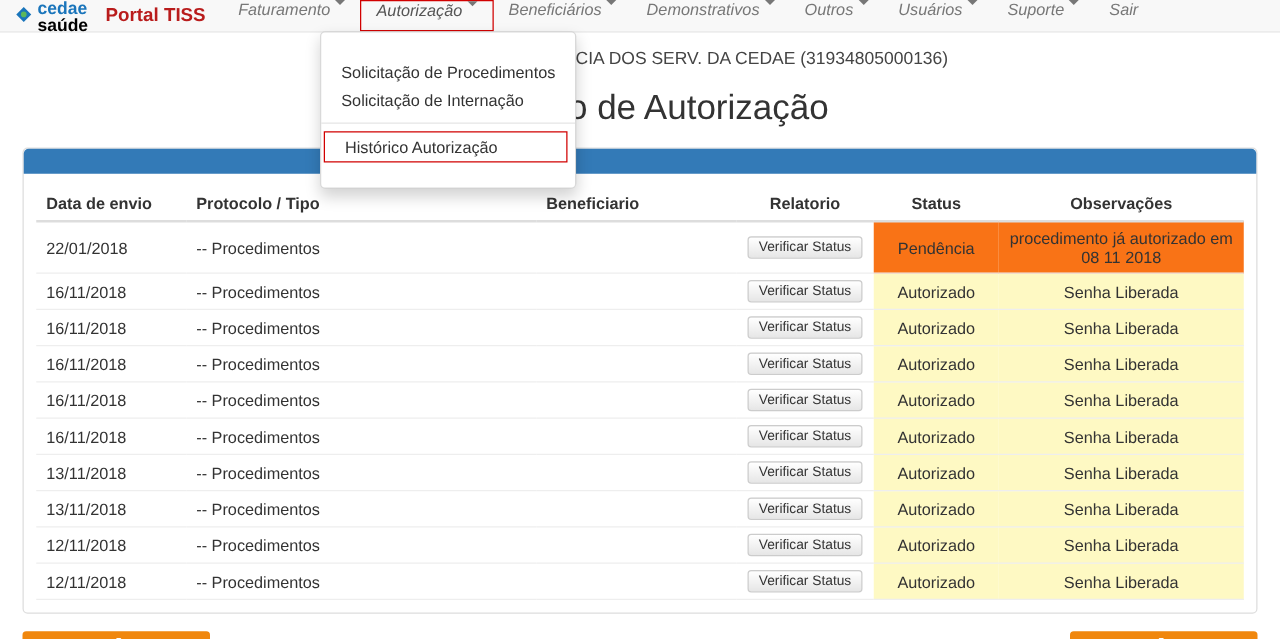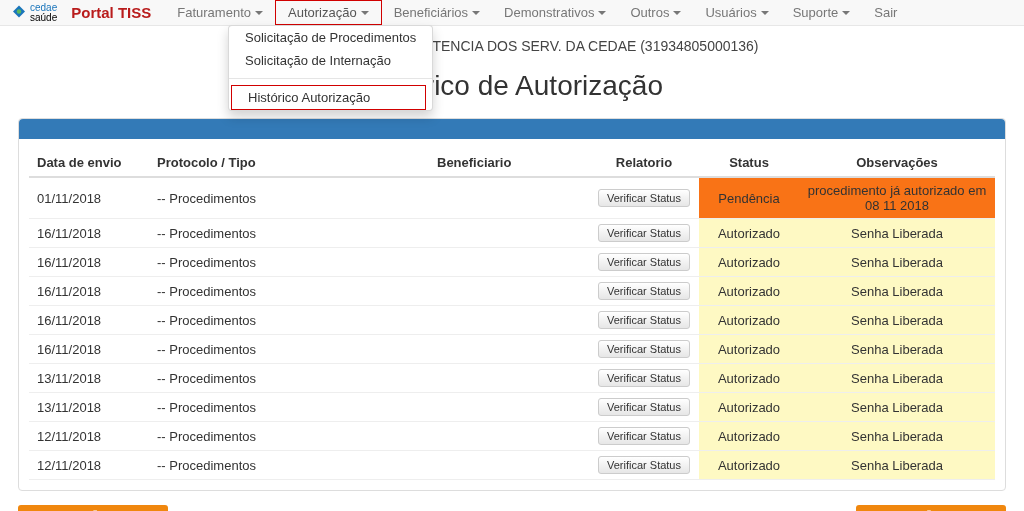--- a/index.html
+++ b/index.html
@@ -1,28 +1,28 @@
 <!DOCTYPE html>
 <html><head>
 <meta charset="utf-8">
 <style>
 * { box-sizing: border-box; margin: 0; padding: 0; }
 body { font-family: "Helvetica Neue", Helvetica, Arial, sans-serif; font-size: 14px; color: #333; background: #fff; width: 1024px; }
 .navbar { display: flex; align-items: center; background: #f8f8f8; border-bottom: 1px solid #e7e7e7; height: 26px; padding: 0 10px; }
 .logo-area { display: flex; align-items: center; }
 .logo-mark { width: 18px; height: 18px; margin-right: 2px; }
-.logo-text { font-size: 10px; font-weight: normal; line-height: 1; }
+.logo-text { font-size: 14px; font-weight: bold; line-height: 1; }
 .logo-cedae { color: #1a75bb; }
 .logo-saude { color: #000000; }
 .portal { font-weight: bold; color: #b91c1c; padding: 0 14px; font-size: 15px; }
 .nav-items { display: flex; height: 100%; }
-.nav-item { position: relative; padding: 0 12px; display: flex; align-items: center; color: #777; font-size: 13px; cursor: pointer; }
+.nav-item { position: relative; padding: 0 12px; display: flex; align-items: flex-start; color: #777; font-size: 13px; cursor: pointer; font-style: italic; }
 .nav-item.active-highlight { border: 1px solid #d10000; color: #555; }
 .caret { display: inline-block; width: 0; height: 0; margin-left: 4px; border-left: 4px solid transparent; border-right: 4px solid transparent; border-top: 4px solid #777; }
-.dropdown { position: absolute; top: 25px; left: 228px; background: #fff; border: 1px solid rgba(0,0,0,.15); border-radius: 4px; box-shadow: 0 6px 12px rgba(0,0,0,.175); min-width: 160px; padding: 0 0; z-index: 1000; font-size: 13px; }
+.dropdown { position: absolute; top: 25px; left: 256px; background: #fff; border: 1px solid rgba(0,0,0,.15); border-radius: 4px; box-shadow: 0 6px 12px rgba(0,0,0,.175); min-width: 160px; padding: 20px 0; z-index: 1000; font-size: 13px; }
 .dropdown-item { padding: 4px 16px; color: #333; cursor: pointer; white-space: nowrap; }
 .dropdown-divider { height: 1px; background: #e5e5e5; margin: 6px 0; }
 .dropdown-item.red-box { border: 1px solid #d10000; margin-left: 2px; margin-right: 6px; }
 .breadcrumb-line { text-align: center; padding: 12px 0 8px; color: #444; font-size: 14px; }
 .page-title { text-align: center; font-size: 28px; color: #333; font-weight: 500; margin: 8px 0 16px; }
 .panel { margin: 0 18px; border: 1px solid #ddd; border-radius: 4px; }
 .panel-heading { background: #337ab7; height: 20px; border-top-left-radius: 4px; border-top-right-radius: 4px; }
 .panel-body { padding: 10px; }
 table { width: 100%; border-collapse: collapse; font-size: 13px; }
 th { text-align: left; padding: 6px 8px; border-bottom: 2px solid #ddd; color: #333; font-weight: bold; }
@@ -109,21 +109,21 @@
           <th class="col-data">Data de envio</th>
           <th class="col-proto">Protocolo / Tipo</th>
           <th class="col-benef">Beneficiario</th>
           <th class="center col-rel">Relatorio</th>
           <th class="center col-status">Status</th>
           <th class="center">Observações</th>
         </tr>
       </thead>
       <tbody id="tbody">
           <tr class="row-yellow">
-            <td>01/11/2018</td>
+            <td>22/01/2018</td>
             <td>-- Procedimentos</td>
             <td></td>
             <td class="center"><button class="btn-status">Verificar Status</button></td>
             <td class="center status-cell">Pendência</td>
             <td class="center obs-cell">procedimento já autorizado em 08 11 2018</td>
           </tr>
           <tr class="row-green">
             <td>16/11/2018</td>
             <td>-- Procedimentos</td>
             <td></td>

